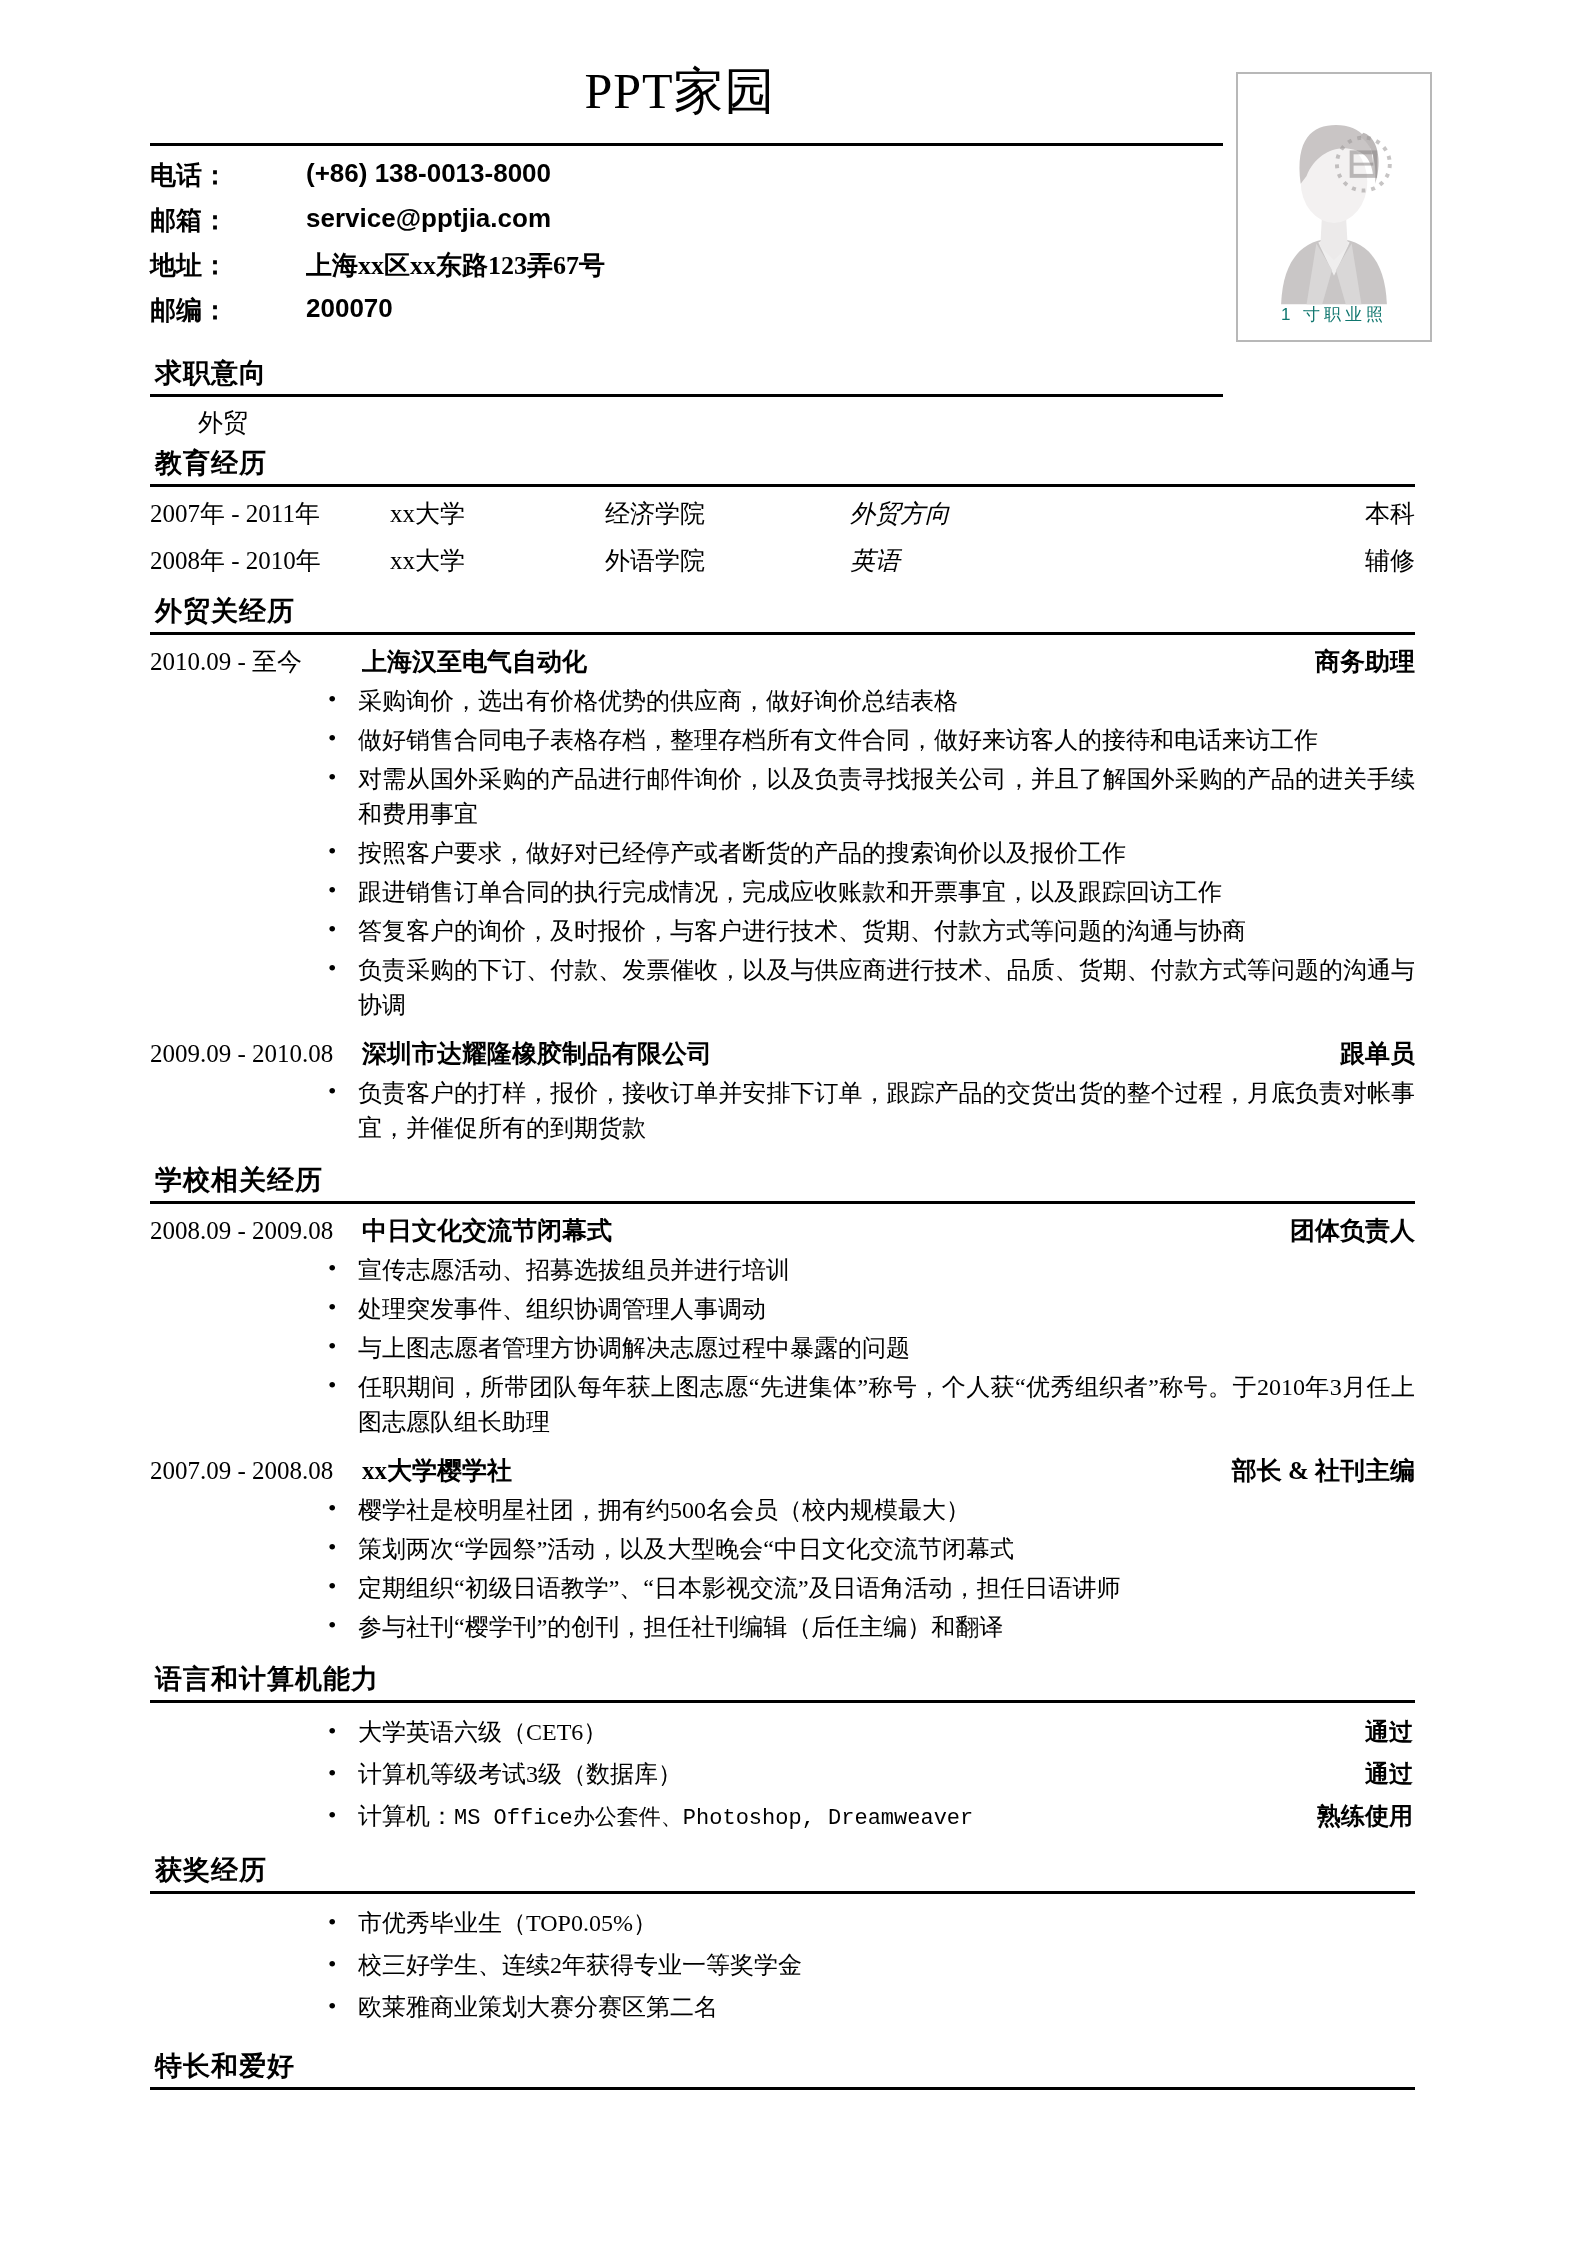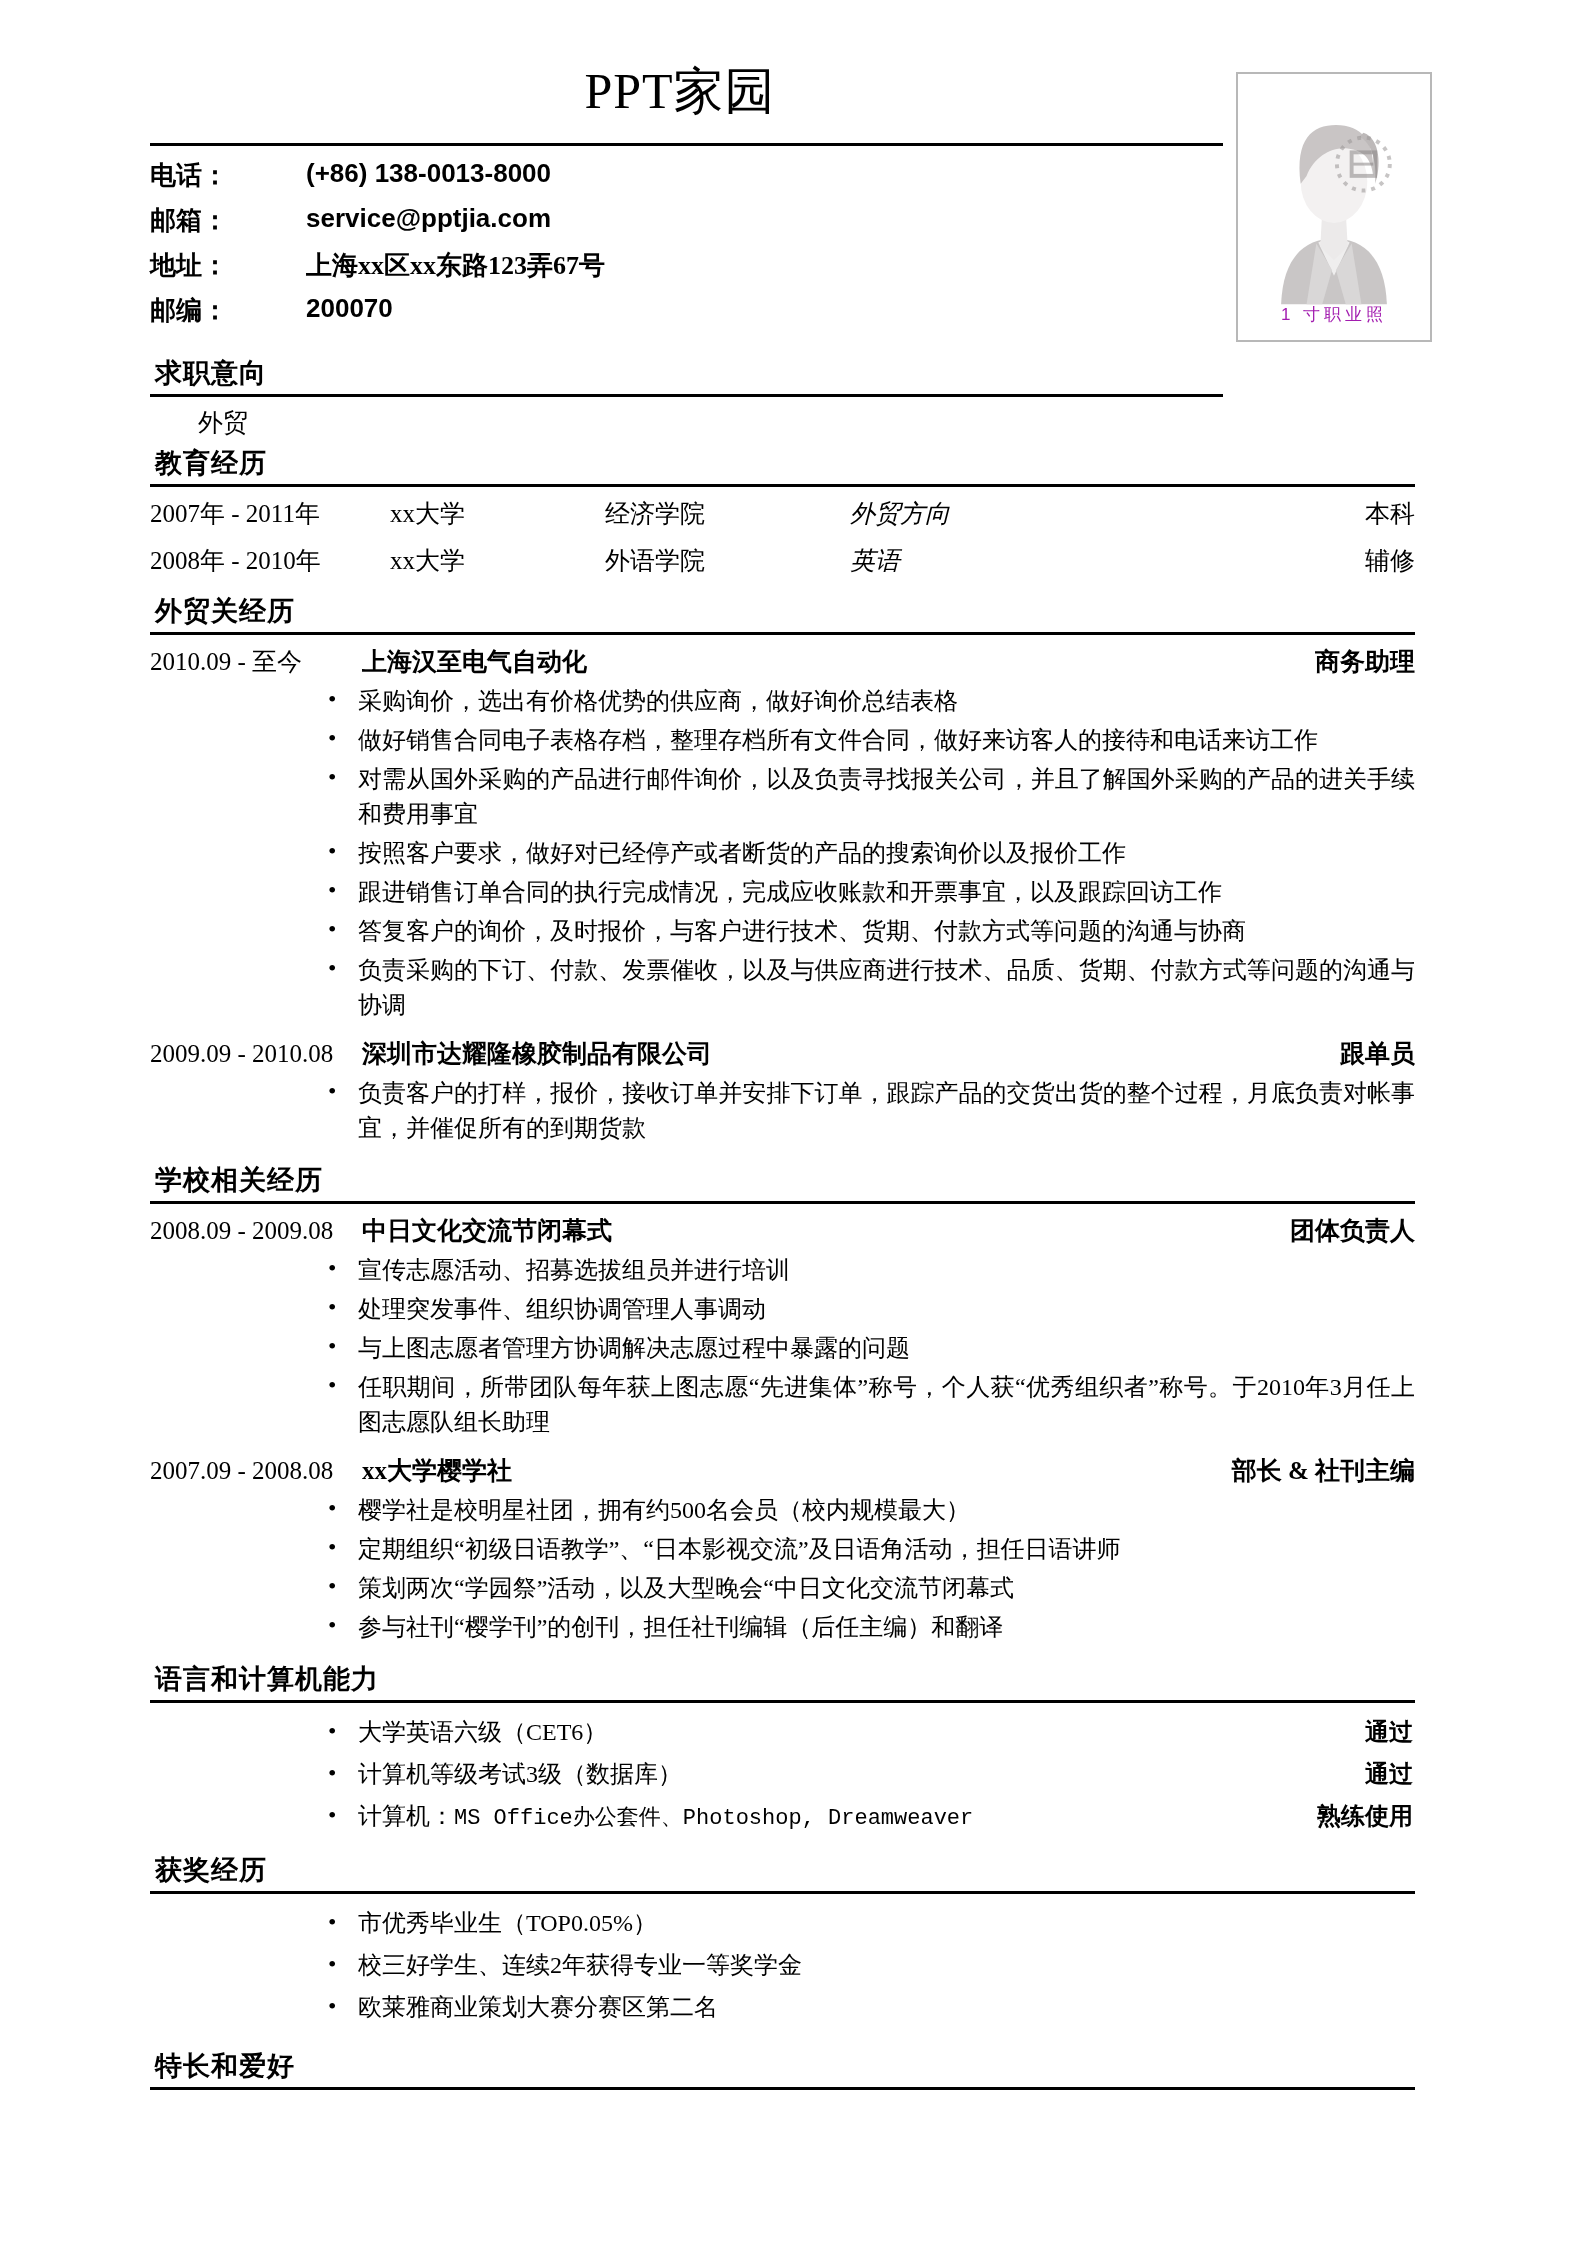--- a/index.html
+++ b/index.html
@@ -69,21 +69,21 @@
   }
   .photo-caption {
     position: absolute;
     left: 0;
     right: 0;
     bottom: 14px;
     text-align: center;
     font-family: "Liberation Sans", "DejaVu Sans", sans-serif;
     font-size: 17px;
     letter-spacing: 4px;
-    color: #a21caf;
+    color: #0f766e;
   }
 
   
   .contact {
     position: absolute;
     left: 150px;
     top: 158px;
     width: 800px;
   }
   .contact-row {
@@ -386,22 +386,22 @@
       </div>
 
       <div>
         <div class="exp-head">
           <span class="exp-dates">2007.09 - 2008.08</span>
           <span class="exp-org">xx大学樱学社</span>
           <span class="exp-role">部长 &amp; 社刊主编</span>
         </div>
         <ul class="bullets">
           <li>樱学社是校明星社团，拥有约500名会员（校内规模最大）</li>
+          <li>策划两次“学园祭”活动，以及大型晚会“中日文化交流节闭幕式</li>
           <li>定期组织“初级日语教学”、“日本影视交流”及日语角活动，担任日语讲师</li>
-          <li>策划两次“学园祭”活动，以及大型晚会“中日文化交流节闭幕式</li>
           <li>参与社刊“樱学刊”的创刊，担任社刊编辑（后任主编）和翻译</li>
         </ul>
       </div>
 
     </div>
   </div>
 
   <div class="spacer-sm"></div>
 
   <div>

